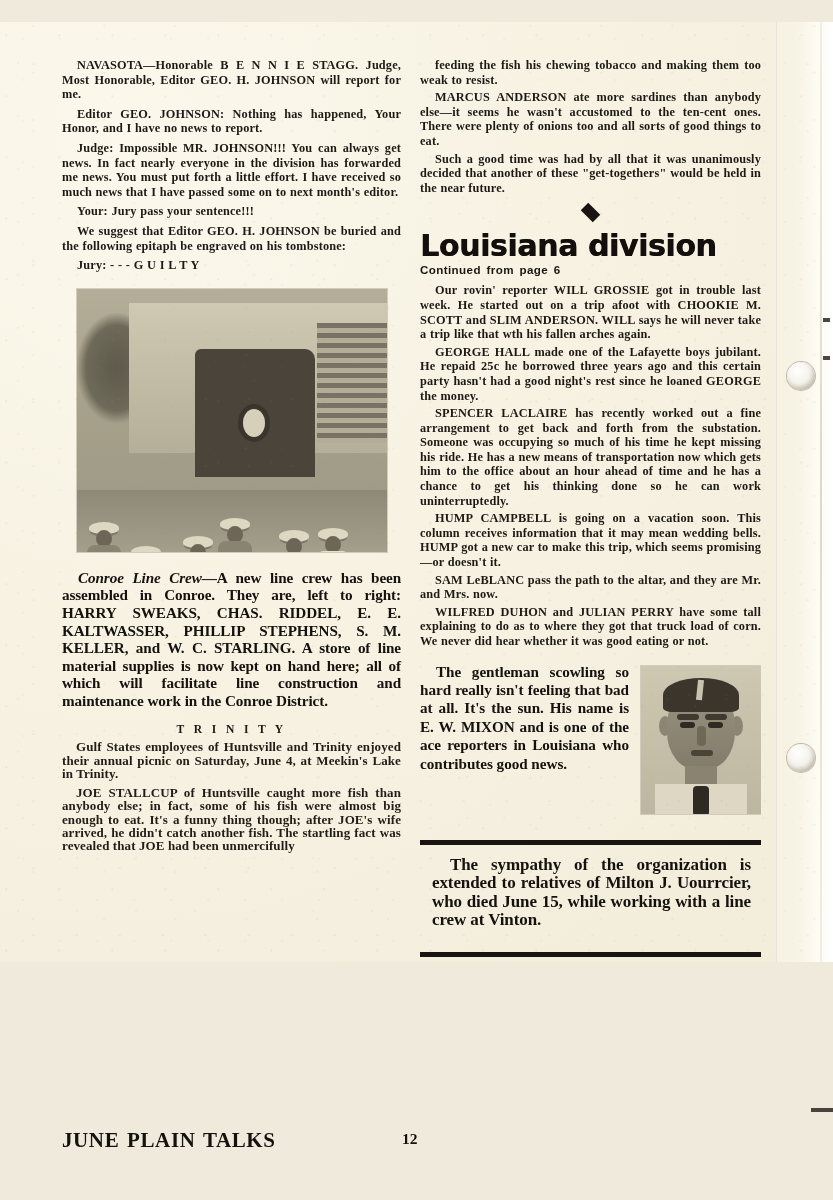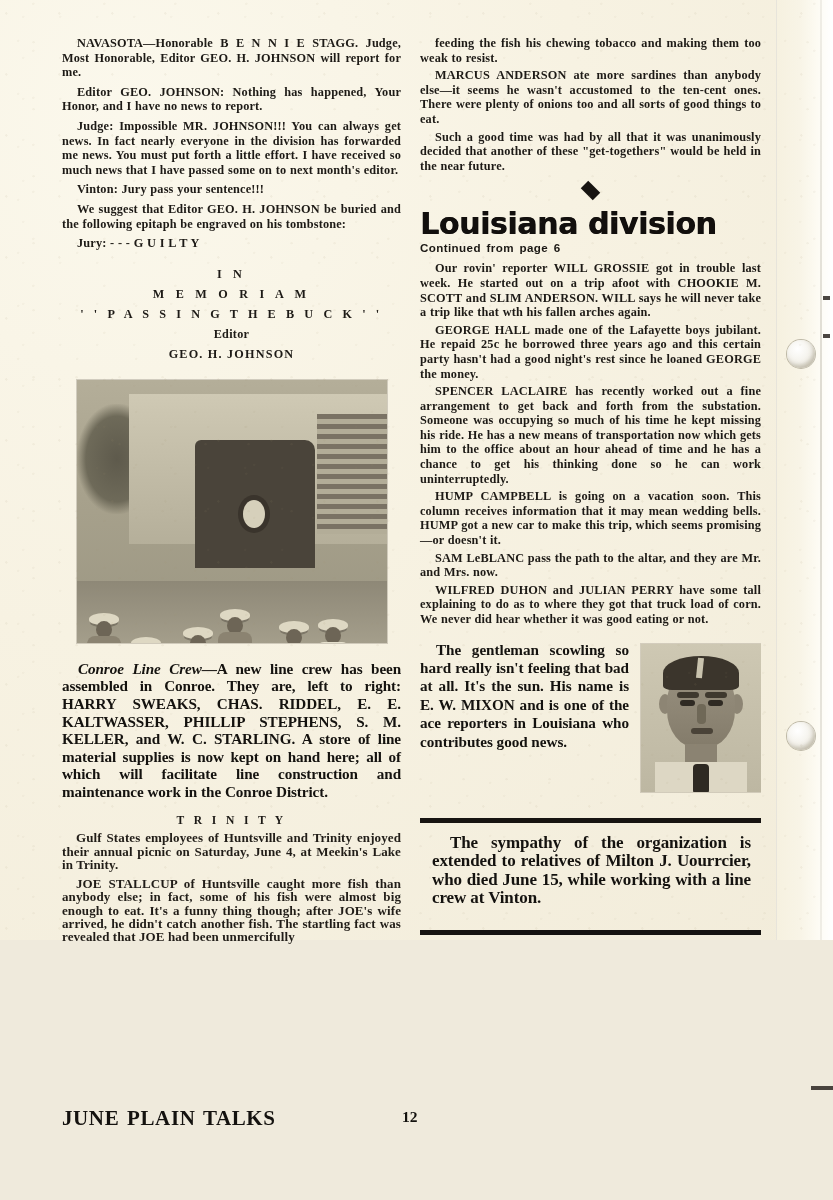--- a/index.html
+++ b/index.html
@@ -8,20 +8,21 @@
     width:833px;height:1200px;overflow:hidden;
     background:#efeadc;
     font-family:"Liberation Serif", serif;
   }
 
   
   #page{
     position:relative;width:833px;height:940px;
     background:
       radial-gradient(ellipse at 15% 12%, #fbf8ec 0%, #f7f2e2 45%, #f2ecda 100%);
+    margin-top: 22px;
   }
   
   .gutter{
     position:absolute;top:0;right:0;width:56px;height:100%;
     background:linear-gradient(to right,#f6f1e0 0%,#f8f4e6 40%,#fdfbf3 72%,#ffffff 100%);
     border-left:1px solid rgba(170,158,126,.28);
   }
   .sheet-edge{
     position:absolute;top:0;right:11px;width:2px;height:100%;
     background:linear-gradient(to bottom,rgba(120,112,92,.10),rgba(120,112,92,.26),rgba(120,112,92,.10));
@@ -187,31 +188,24 @@
 </head>
 <body>
 
 <div id="page">
 
   <div class="col" id="col-left">
 
     <p class="body">NAVASOTA—Honorable B E N N I E  STAGG. Judge, Most Honorable, Editor GEO. H. JOHNSON will report for me.</p>
     <p class="body">Editor GEO. JOHNSON: Nothing has happened, Your Honor, and I have no news to report.</p>
     <p class="body">Judge: Impossible MR. JOHNSON!!! You can always get news. In fact nearly everyone in the division has forwarded me news. You must put forth a little effort. I have received so much news that I have passed some on to next month's editor.</p>
-    <p class="body">Vinton: Jury pass your sentence!!!</p>
+    <p class="body">Your: Jury pass your sentence!!!</p>
     <p class="body">We suggest that Editor GEO. H. JOHNSON be buried and the following epitaph be engraved on his tombstone:</p>
     <p class="body">Jury: - - - G U I L T Y</p>
 
-    <div class="memoriam">
-      <div class="m-sp1">I N</div>
-      <div class="m-sp2">M E M O R I A M</div>
-      <div class="m-sp3">' ' P A S S I N G   T H E   B U C K ' '</div>
-      <div class="m-plain">Editor</div>
-      <div class="m-name">GEO. H. JOHNSON</div>
-    </div>
 
     <div class="photo-wrap">
       <div class="crew-photo">
         <div class="ph-sky"></div>
         <div class="ph-tree"></div>
         <div class="ph-truck"></div>
         <div class="ph-bed"></div>
         <div class="ph-truckdark"></div>
         <div class="ph-wheelhub"></div>
         <div class="ph-ground"></div>

